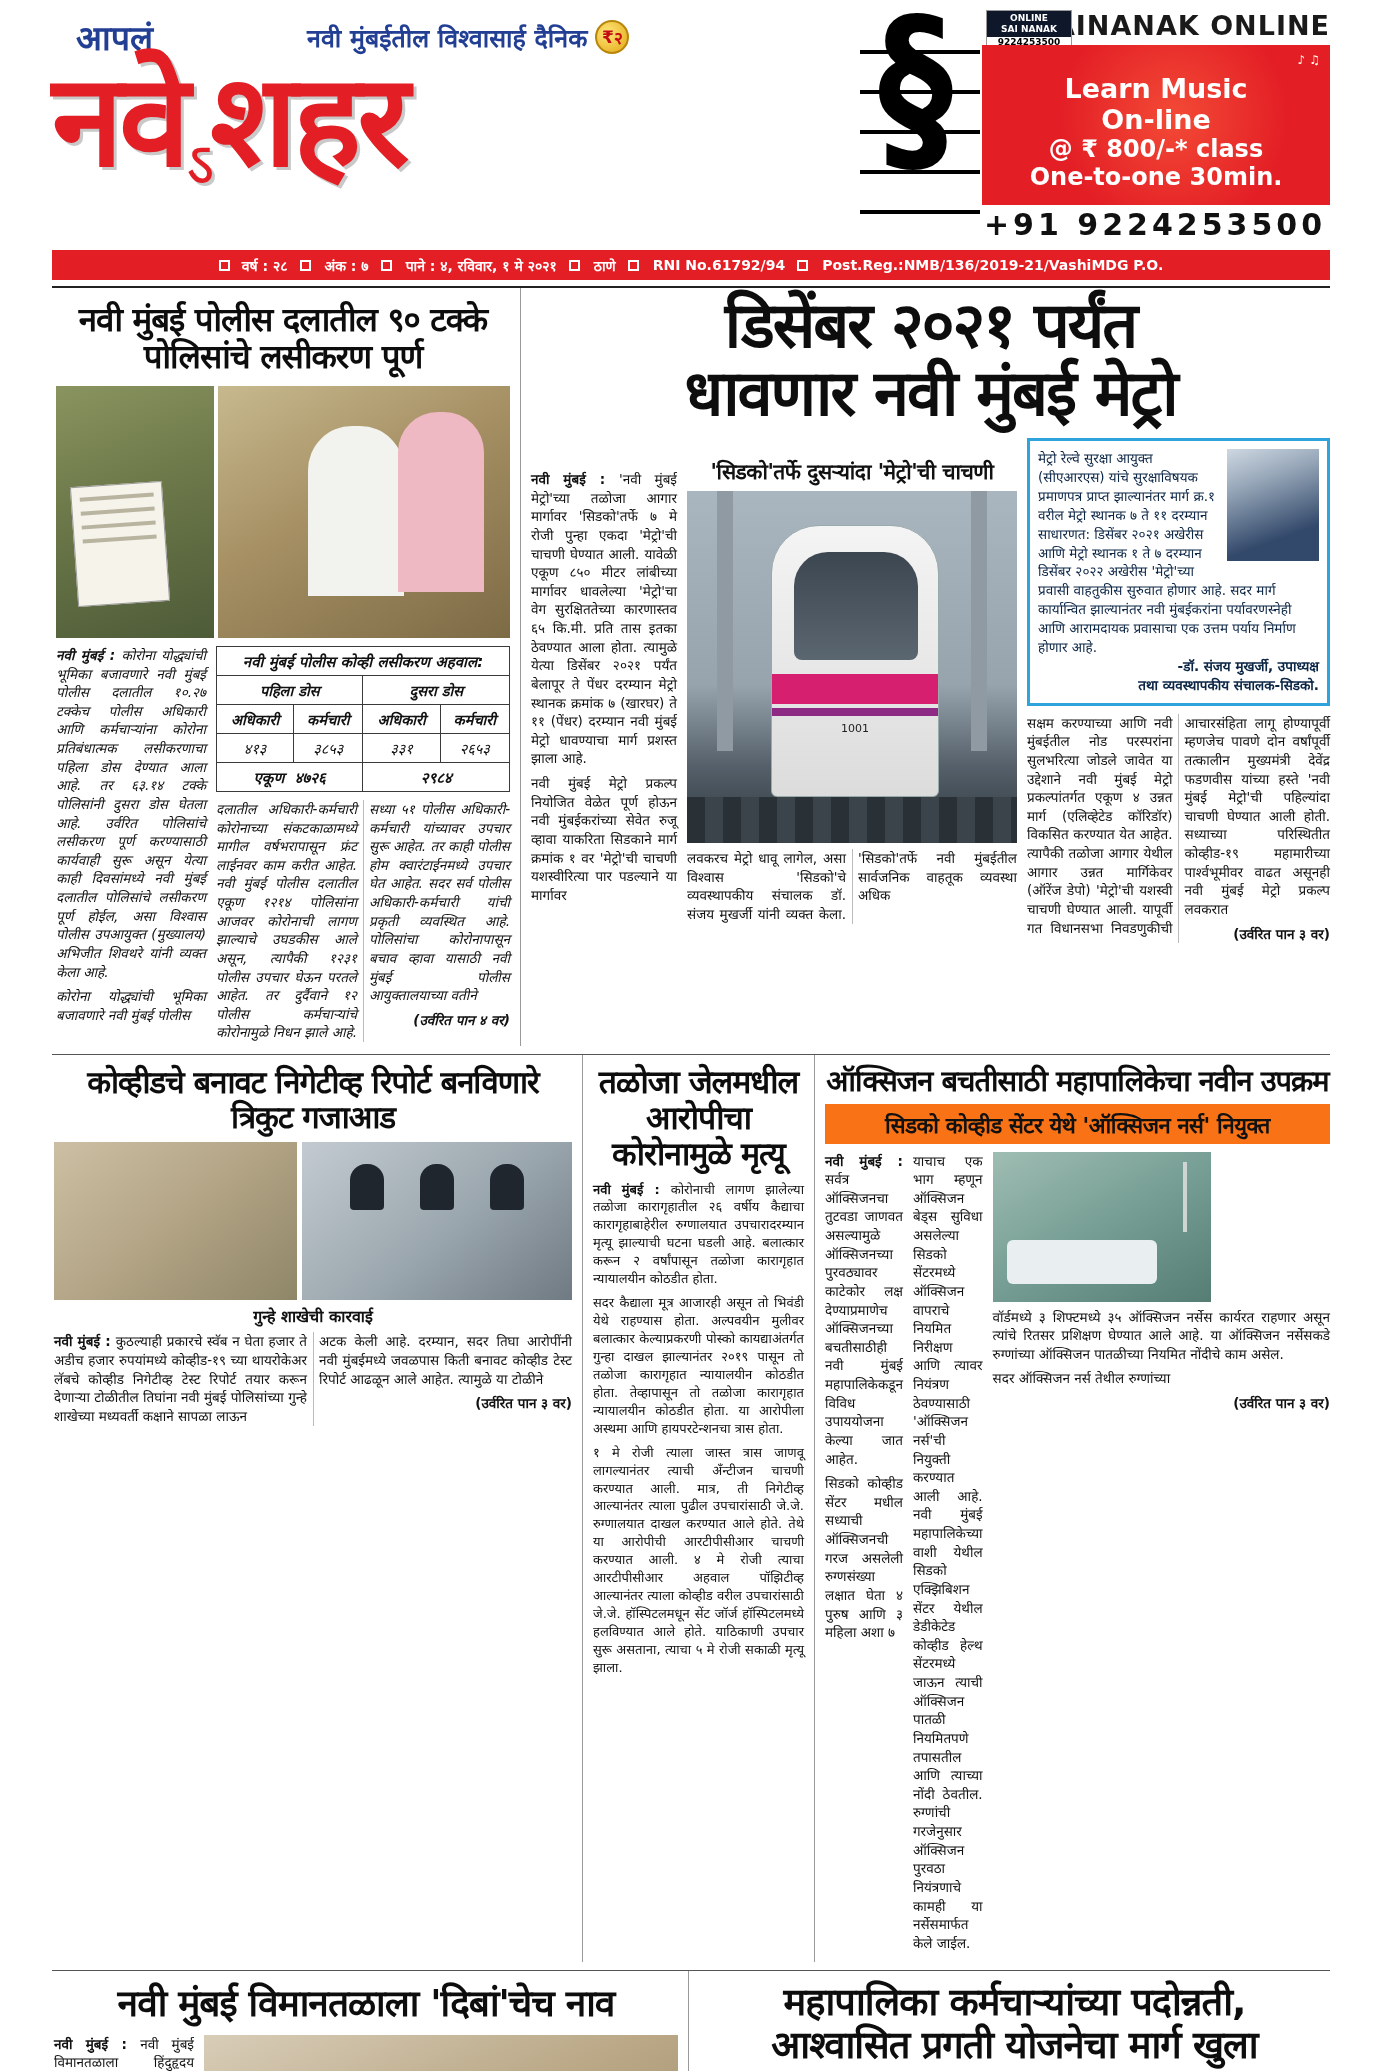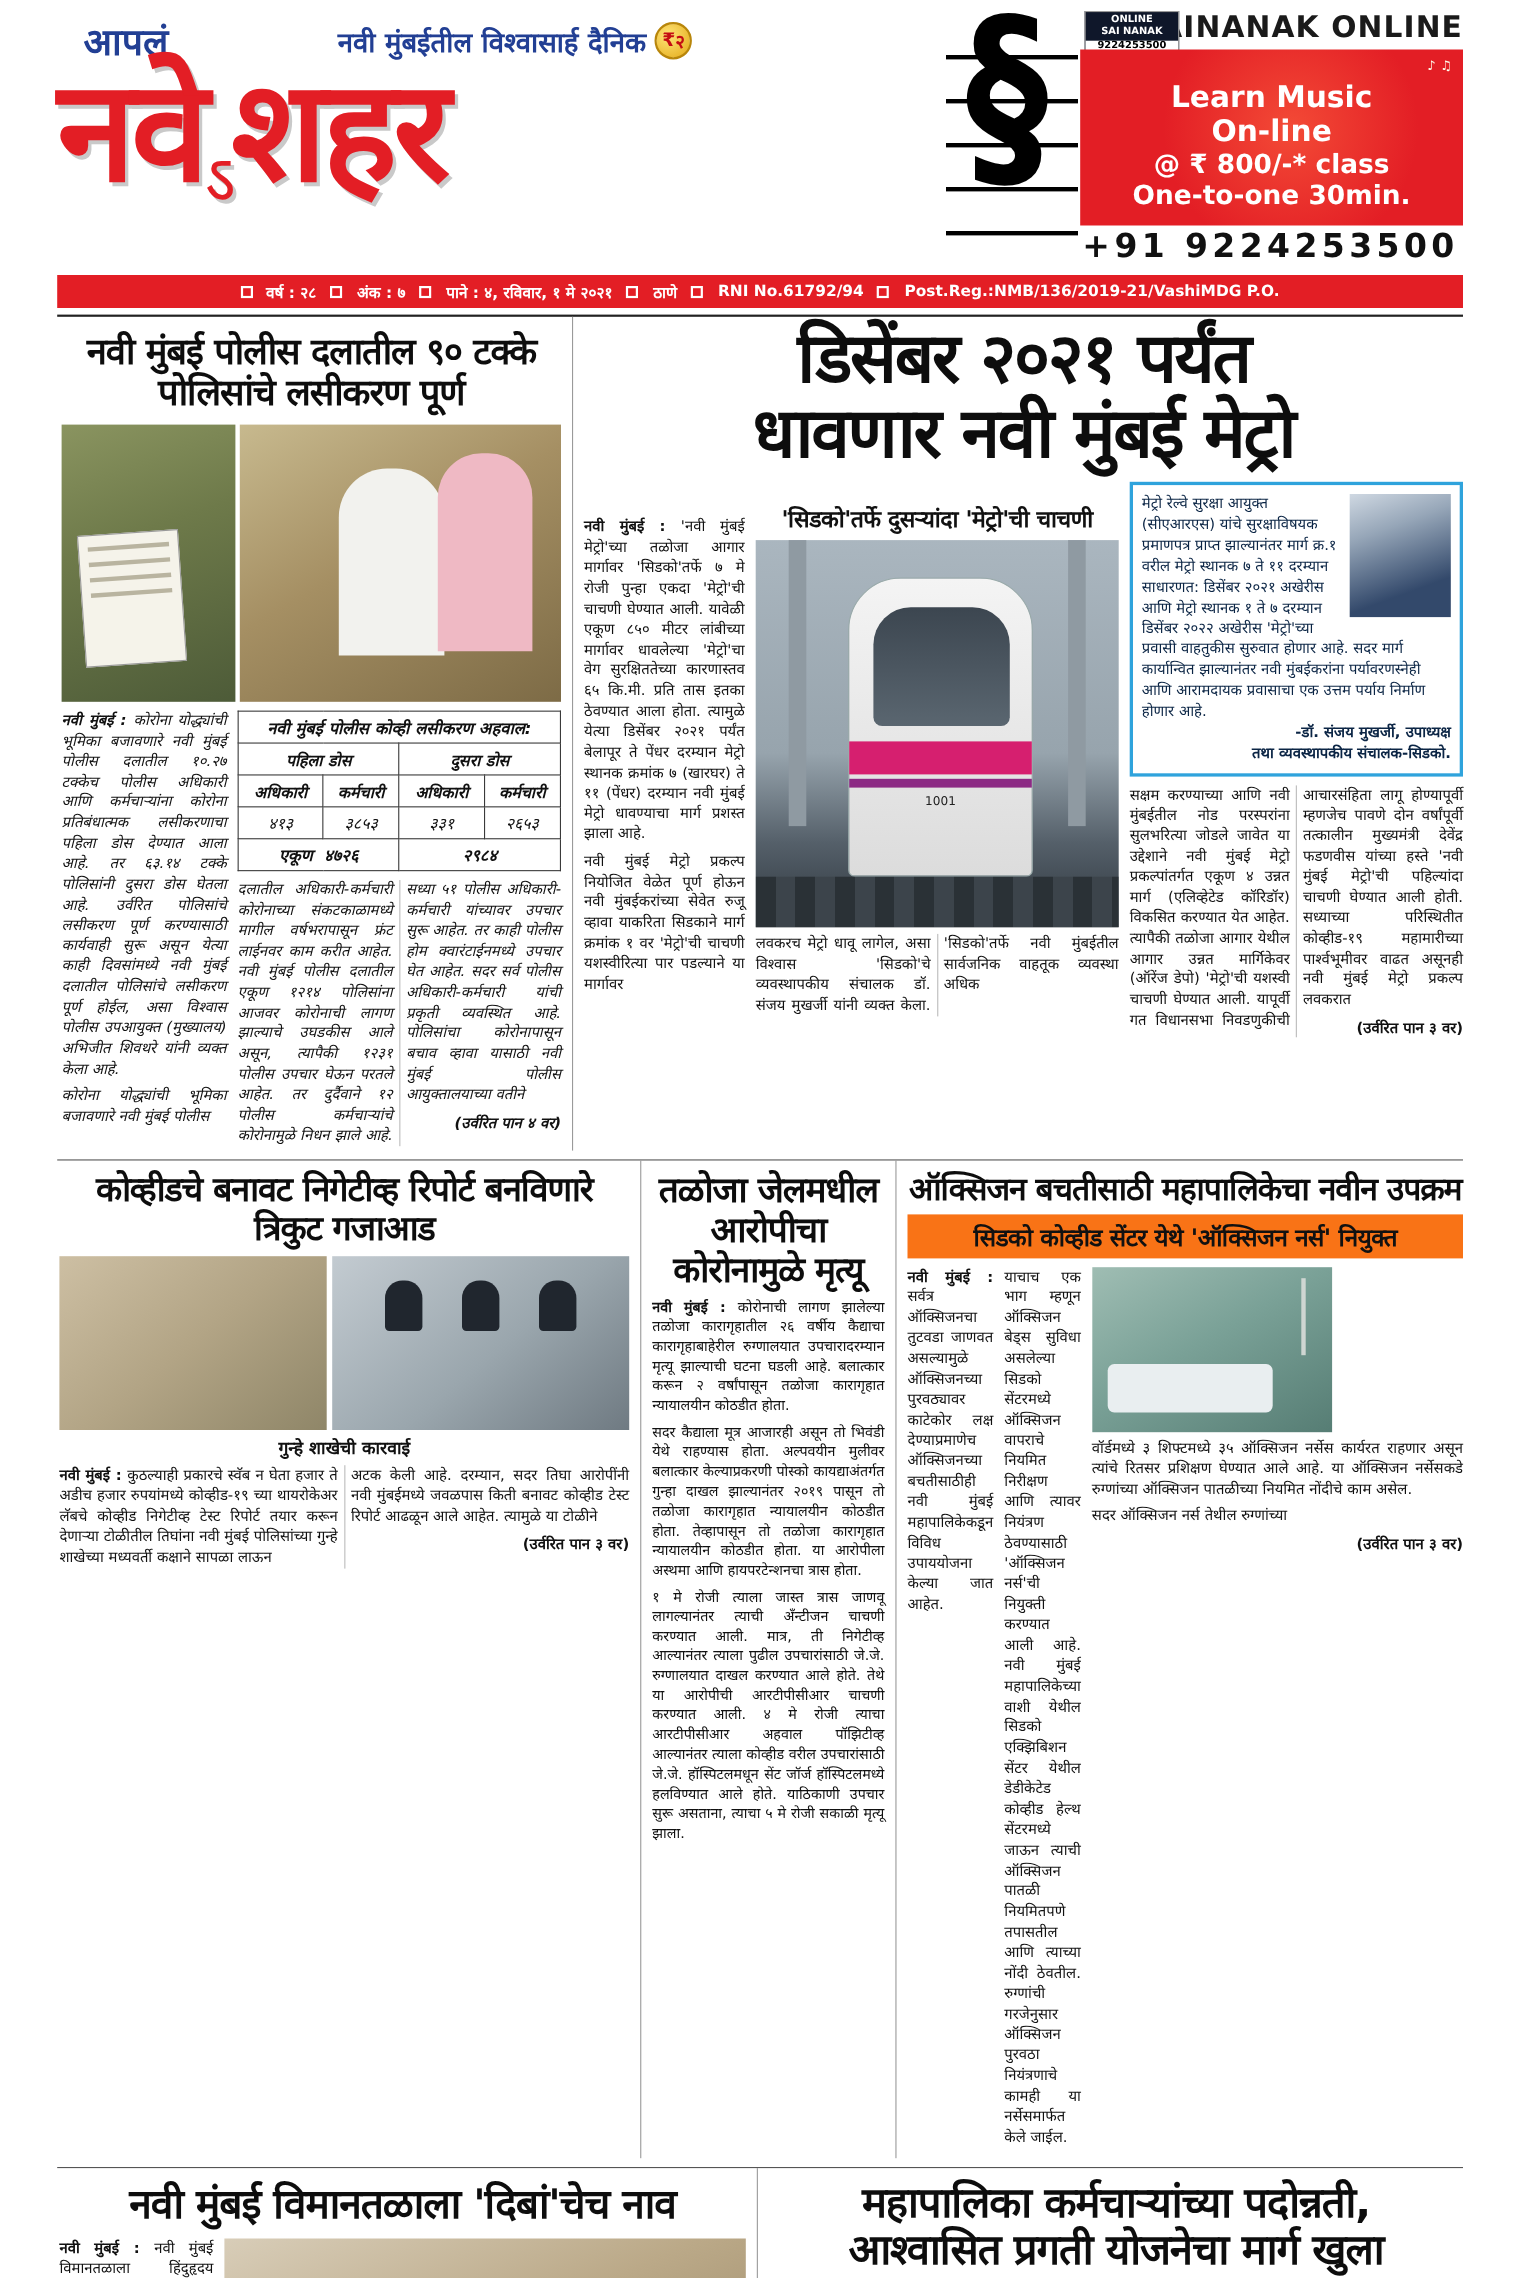--- a/index.html
+++ b/index.html
@@ -318,20 +318,21 @@
       <p class="body">सदर कैद्याला मूत्र आजारही असून तो भिवंडी येथे राहण्यास होता. अल्पवयीन मुलीवर बलात्कार केल्याप्रकरणी पोस्को कायद्याअंतर्गत गुन्हा दाखल झाल्यानंतर २०१९ पासून तो तळोजा कारागृहात न्यायालयीन कोठडीत होता. तेव्हापासून तो तळोजा कारागृहात न्यायालयीन कोठडीत होता. या आरोपीला अस्थमा आणि हायपरटेन्शनचा त्रास होता.</p>
       <p class="body">१ मे रोजी त्याला जास्त त्रास जाणवू लागल्यानंतर त्याची अँन्टीजन चाचणी करण्यात आली. मात्र, ती निगेटीव्ह आल्यानंतर त्याला पुढील उपचारांसाठी जे.जे. रुग्णालयात दाखल करण्यात आले होते. तेथे या आरोपीची आरटीपीसीआर चाचणी करण्यात आली. ४ मे रोजी त्याचा आरटीपीसीआर अहवाल पॉझिटीव्ह आल्यानंतर त्याला कोव्हीड वरील उपचारांसाठी जे.जे. हॉस्पिटलमधून सेंट जॉर्ज हॉस्पिटलमध्ये हलविण्यात आले होते. याठिकाणी उपचार सुरू असताना, त्याचा ५ मे रोजी सकाळी मृत्यू झाला.</p>
     </article>
 
     <article class="r2-oxy vdiv">
       <h2 class="headline">ऑक्सिजन बचतीसाठी महापालिकेचा नवीन उपक्रम</h2>
       <div class="oxy-subhead">सिडको कोव्हीड सेंटर येथे 'ऑक्सिजन नर्स' नियुक्त</div>
       <div class="oxy-cols">
         <div class="oxy-c">
           <p class="body"><span class="byline-city">नवी मुंबई : </span><span>सर्वत्र ऑक्सिजनचा तुटवडा जाणवत असल्यामुळे ऑक्सिजनच्या पुरवठ्यावर काटेकोर लक्ष देण्याप्रमाणेच ऑक्सिजनच्या बचतीसाठीही नवी मुंबई महापालिकेकडून विविध उपाययोजना केल्या जात आहेत.</span></p>
+          <p class="body">सिडको कोव्हीड सेंटर मधील सध्याची ऑक्सिजनची गरज असलेली रुग्णसंख्या लक्षात घेता ४ पुरुष आणि ३ महिला अशा ७</p>
         </div>
         <div class="oxy-c">
           <p class="body">याचाच एक भाग म्हणून ऑक्सिजन बेड्स सुविधा असलेल्या सिडको सेंटरमध्ये ऑक्सिजन वापराचे नियमित निरीक्षण आणि त्यावर नियंत्रण ठेवण्यासाठी 'ऑक्सिजन नर्स'ची नियुक्ती करण्यात आली आहे. नवी मुंबई महापालिकेच्या वाशी येथील सिडको एक्झिबिशन सेंटर येथील डेडीकेटेड कोव्हीड हेल्थ सेंटरमध्ये जाऊन त्याची ऑक्सिजन पातळी नियमितपणे तपासतील आणि त्याच्या नोंदी ठेवतील. रुग्णांची गरजेनुसार ऑक्सिजन पुरवठा नियंत्रणाचे कामही या नर्सेसमार्फत केले जाईल.</p>
         </div>
         <div>
           <div class="photo photo-ward">
             <div class="iv"></div>
             <div class="bed"></div>
           </div>
           <p class="body" style="margin-top:6px">वॉर्डमध्ये ३ शिफ्टमध्ये ३५ ऑक्सिजन नर्सेस कार्यरत राहणार असून त्यांचे रितसर प्रशिक्षण घेण्यात आले आहे. या ऑक्सिजन नर्सेसकडे रुग्णांच्या ऑक्सिजन पातळीच्या नियमित नोंदीचे काम असेल.</p>

